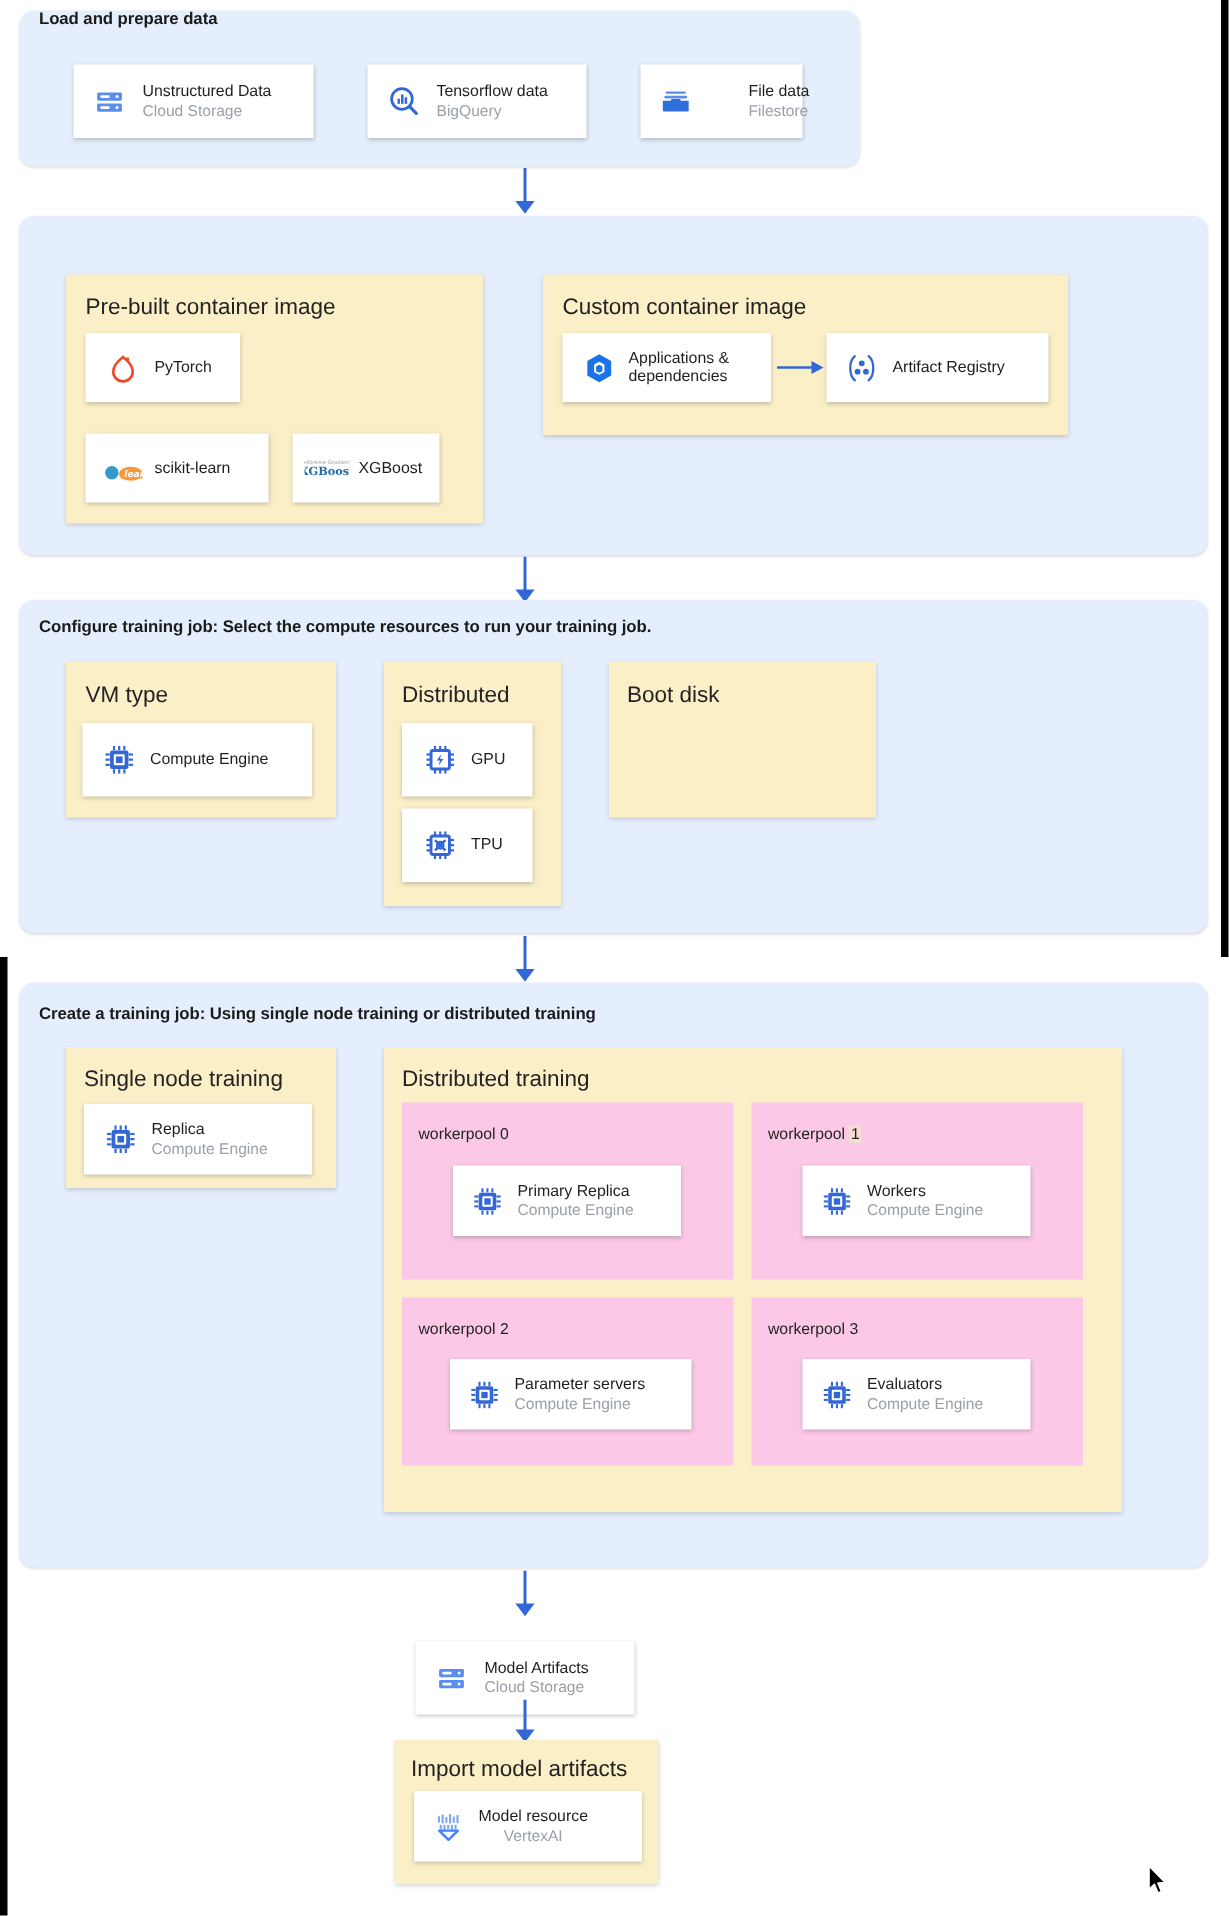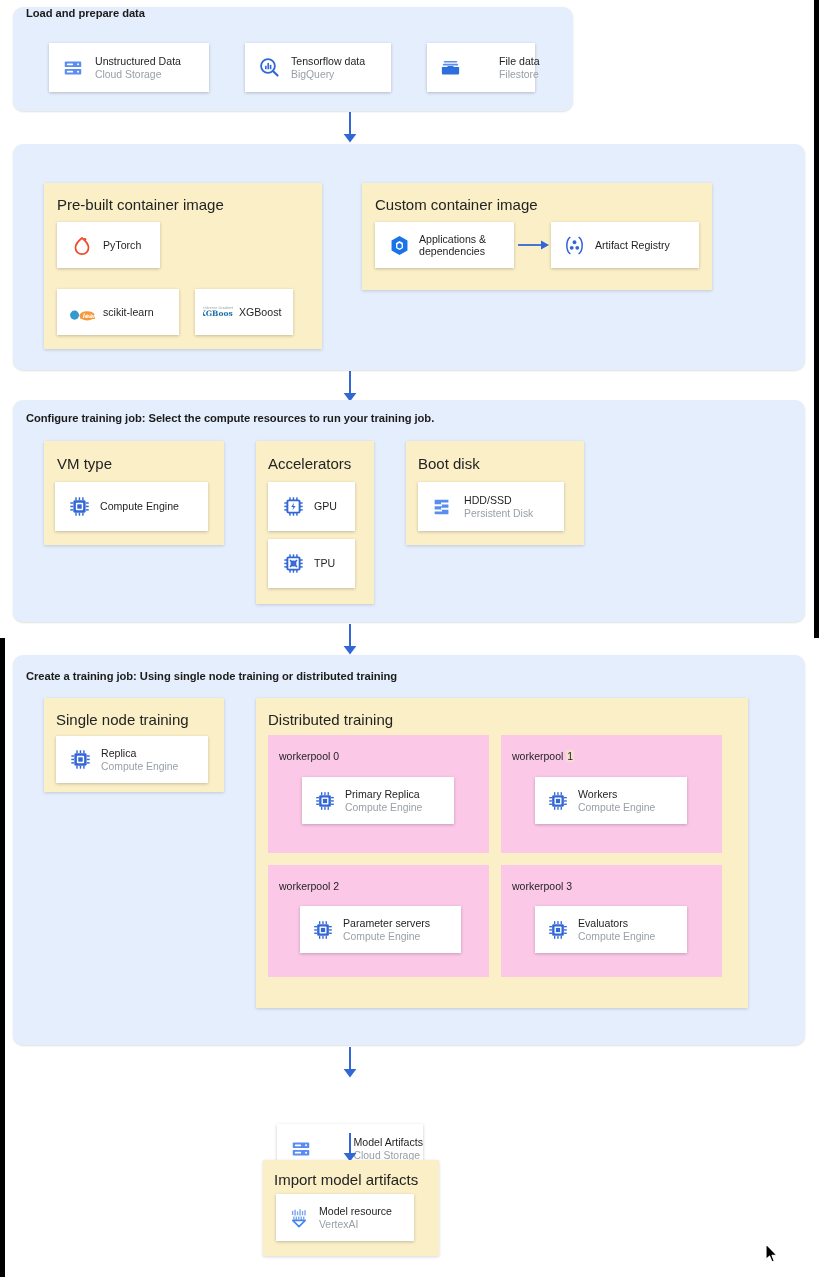--- a/index.html
+++ b/index.html
@@ -256,21 +256,21 @@
           <rect x="18.6" y="7.6" width="3" height="1.5"></rect>
             <rect x="18.6" y="11.2" width="3" height="1.5"></rect>
             <rect x="18.6" y="14.8" width="3" height="1.5"></rect>
         </g>
       </svg>
     </div>
     <span class="t1">Compute Engine</span>
   </div>
 
   <div class="group" style="left:256px;top:441px;width:118px;height:163px;"></div>
-  <div class="group-title" style="left:268px;top:455px;">Accelerators</div>
+  <div class="group-title" style="left:268px;top:455px;">Distributed</div>
 
   <div class="card" style="left:268px;top:482px;width:87px;height:49px;padding-left:13px;">
     <div class="ico" style="width:24px;height:24px;margin-right:9px;">
       <svg width="23" height="23" viewBox="0 0 24 24" aria-hidden="true">
         <rect x="5.6" y="5.6" width="12.8" height="12.8" rx="1.4" fill="none" stroke="#3367d6" stroke-width="2"></rect>
         <path d="M12.6 8.2 L9.6 12.6 h2.2 l-0.9 3.4 l3.3-4.6 h-2.3 z" fill="#3367d6"></path>
         <g fill="#3367d6">
           <rect x="7.6" y="2.4" width="1.5" height="3"></rect>
             <rect x="11.2" y="2.4" width="1.5" height="3"></rect>
             <rect x="14.8" y="2.4" width="1.5" height="3"></rect>
@@ -310,31 +310,20 @@
             <rect x="18.6" y="14.8" width="3" height="1.5"></rect>
         </g>
       </svg>
     </div>
     <span class="t1">TPU</span>
   </div>
 
   <div class="group" style="left:406px;top:441px;width:178px;height:104px;"></div>
   <div class="group-title" style="left:418px;top:455px;">Boot disk</div>
 
-  <div class="card" style="left:418px;top:482px;width:146px;height:49px;padding-left:12px;">
-    <div class="ico" style="width:24px;height:24px;margin-right:10px;">
-      <svg width="22" height="22" viewBox="0 0 24 24" aria-hidden="true">
-        <path d="M4 4 h15 v3.2 h-8 v2.2 h8 v3.4 h-8 v2.2 h8 V20 H4 v-3.2 h8 v-2.2 H4 v-3.4 h8 V9 H4 Z" fill="#5b8def"></path>
-      </svg>
-    </div>
-    <div class="txt">
-      <span class="t1">HDD/SSD</span>
-      <span class="t2">Persistent Disk</span>
-    </div>
-  </div>
 
   <div class="arrow" style="left:339px;top:624px;">
     <svg width="22" height="32" viewBox="0 0 22 32" aria-hidden="true">
       <line x1="11" y1="0" x2="11" y2="23" stroke="#3367d6" stroke-width="2"></line>
       <path d="M4.6 22 L11 30.5 L17.4 22 Z" fill="#3367d6"></path>
     </svg>
   </div>
 
   <div class="stage" style="left:13px;top:655px;width:792px;height:390px;"></div>
   <div class="stage-title" style="left:26px;top:670px;">Create a training job: Using single node training or distributed training</div>
@@ -501,21 +490,21 @@
     </div>
   </div>
 
   <div class="arrow" style="left:339px;top:1047px;">
     <svg width="22" height="32" viewBox="0 0 22 32" aria-hidden="true">
       <line x1="11" y1="0" x2="11" y2="23" stroke="#3367d6" stroke-width="2"></line>
       <path d="M4.6 22 L11 30.5 L17.4 22 Z" fill="#3367d6"></path>
     </svg>
   </div>
 
-  <div class="card" style="left:277px;top:1124px;width:146px;height:49px;padding-left:12px;justify-content:space-between;">
+  <div class="card" style="left:277px;top:1094px;width:146px;height:49px;padding-left:12px;">
     <div class="ico" style="width:24px;height:24px;margin-right:10px;">
       <svg width="22" height="22" viewBox="0 0 24 24" aria-hidden="true">
         <rect x="3" y="5" width="18" height="6" rx="1" fill="#5b8def"></rect>
         <rect x="5.2" y="7" width="7" height="2" rx="1" fill="#ffffff"></rect>
         <circle cx="17.5" cy="8" r="1.1" fill="#ffffff"></circle>
         <rect x="3" y="13" width="18" height="6" rx="1" fill="#5b8def"></rect>
         <rect x="5.2" y="15" width="7" height="2" rx="1" fill="#ffffff"></rect>
         <circle cx="17.5" cy="16" r="1.1" fill="#ffffff"></circle>
       </svg>
     </div>
@@ -528,21 +517,21 @@
   <div class="arrow" style="left:339px;top:1133px;">
     <svg width="22" height="30" viewBox="0 0 22 30" aria-hidden="true">
       <line x1="11" y1="0" x2="11" y2="21" stroke="#3367d6" stroke-width="2"></line>
       <path d="M4.6 20 L11 28.5 L17.4 20 Z" fill="#3367d6"></path>
     </svg>
   </div>
 
   <div class="group" style="left:263px;top:1160px;width:176px;height:96px;"></div>
   <div class="group-title" style="left:274px;top:1171px;">Import model artifacts</div>
 
-  <div class="card" style="left:276px;top:1194px;width:138px;height:47px;padding-left:11px;">
+  <div class="card" style="left:276px;top:1194px;width:152px;height:47px;padding-left:11px;text-align:center;">
     <div class="ico" style="width:24px;height:24px;margin-right:8px;">
       <svg width="22" height="22" viewBox="0 0 24 24" aria-hidden="true">
         <g fill="#7aa5ee">
           <rect x="4.3" y="4.2" width="1.5" height="4.6"></rect>
           <rect x="7.0" y="3.0" width="1.5" height="6.4"></rect>
           <rect x="9.7" y="4.8" width="1.5" height="4.2"></rect>
           <rect x="12.4" y="2.6" width="1.5" height="6.8"></rect>
           <rect x="15.1" y="4.4" width="1.5" height="4.6"></rect>
           <rect x="17.8" y="3.4" width="1.5" height="5.8"></rect>
           <rect x="5.6" y="10.4" width="1.5" height="3.4"></rect>

